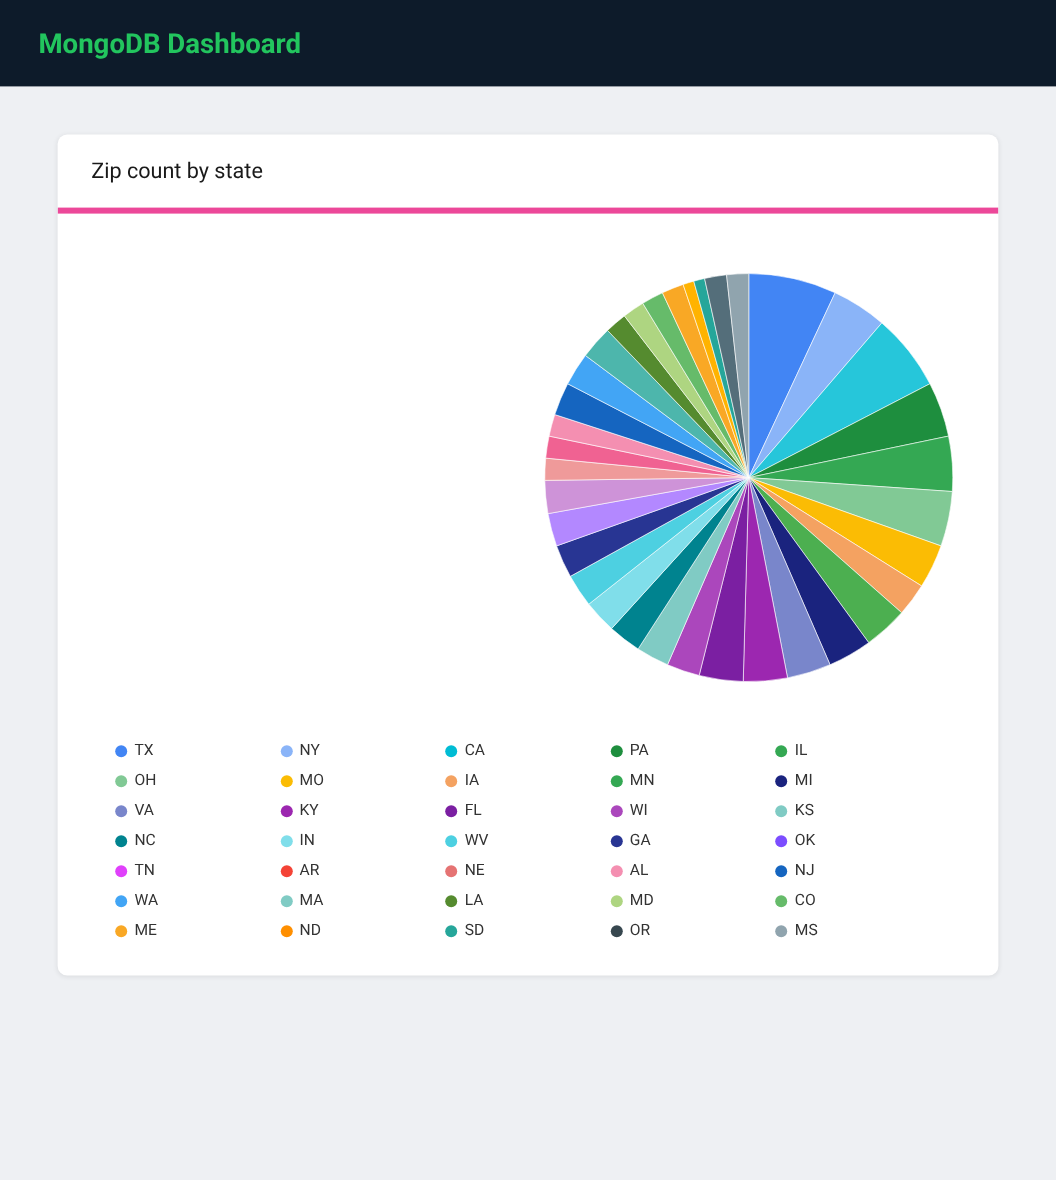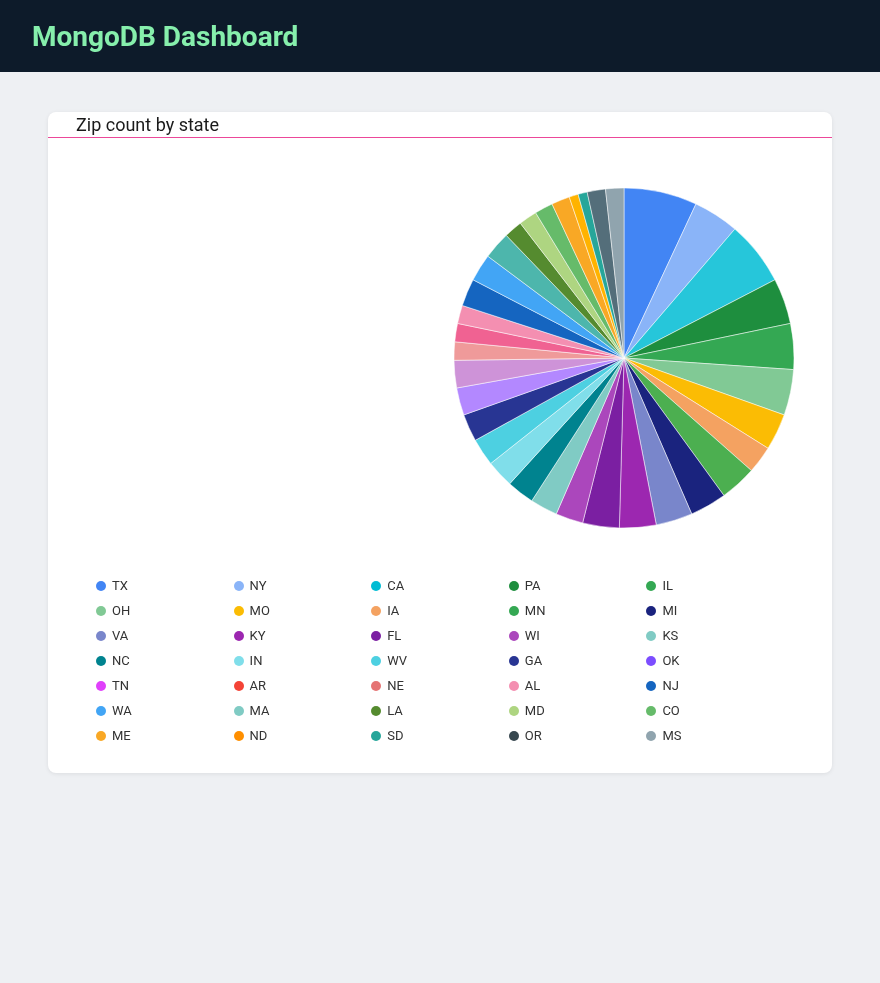--- a/index.html
+++ b/index.html
@@ -10,36 +10,36 @@
       width: 880px;
     }
     .header {
       background: #0d1b2a;
       padding: 20px 32px;
       height: 72px;
       display: flex;
       align-items: center;
     }
     .header-title {
-      color: #86efac;
-      font-size: 28px;
+      color: #22c55e;
+      font-size: 23px;
       font-weight: 700;
     }
     .main-content {
       padding: 40px 48px;
     }
     .card {
       background: #fff;
       border-radius: 8px;
       box-shadow: 0 1px 4px rgba(0,0,0,0.08);
       overflow: hidden;
     }
     .card-header {
-      padding: 2px 28px;
-      border-bottom: 1px solid #ec4899;
+      padding: 20px 28px;
+      border-bottom: 5px solid #ec4899;
     }
     .card-title {
       font-size: 18px;
       font-weight: 400;
       color: #1a1a1a;
     }
     .chart-area {
       padding: 40px 28px 30px;
       display: flex;
       flex-direction: column;

